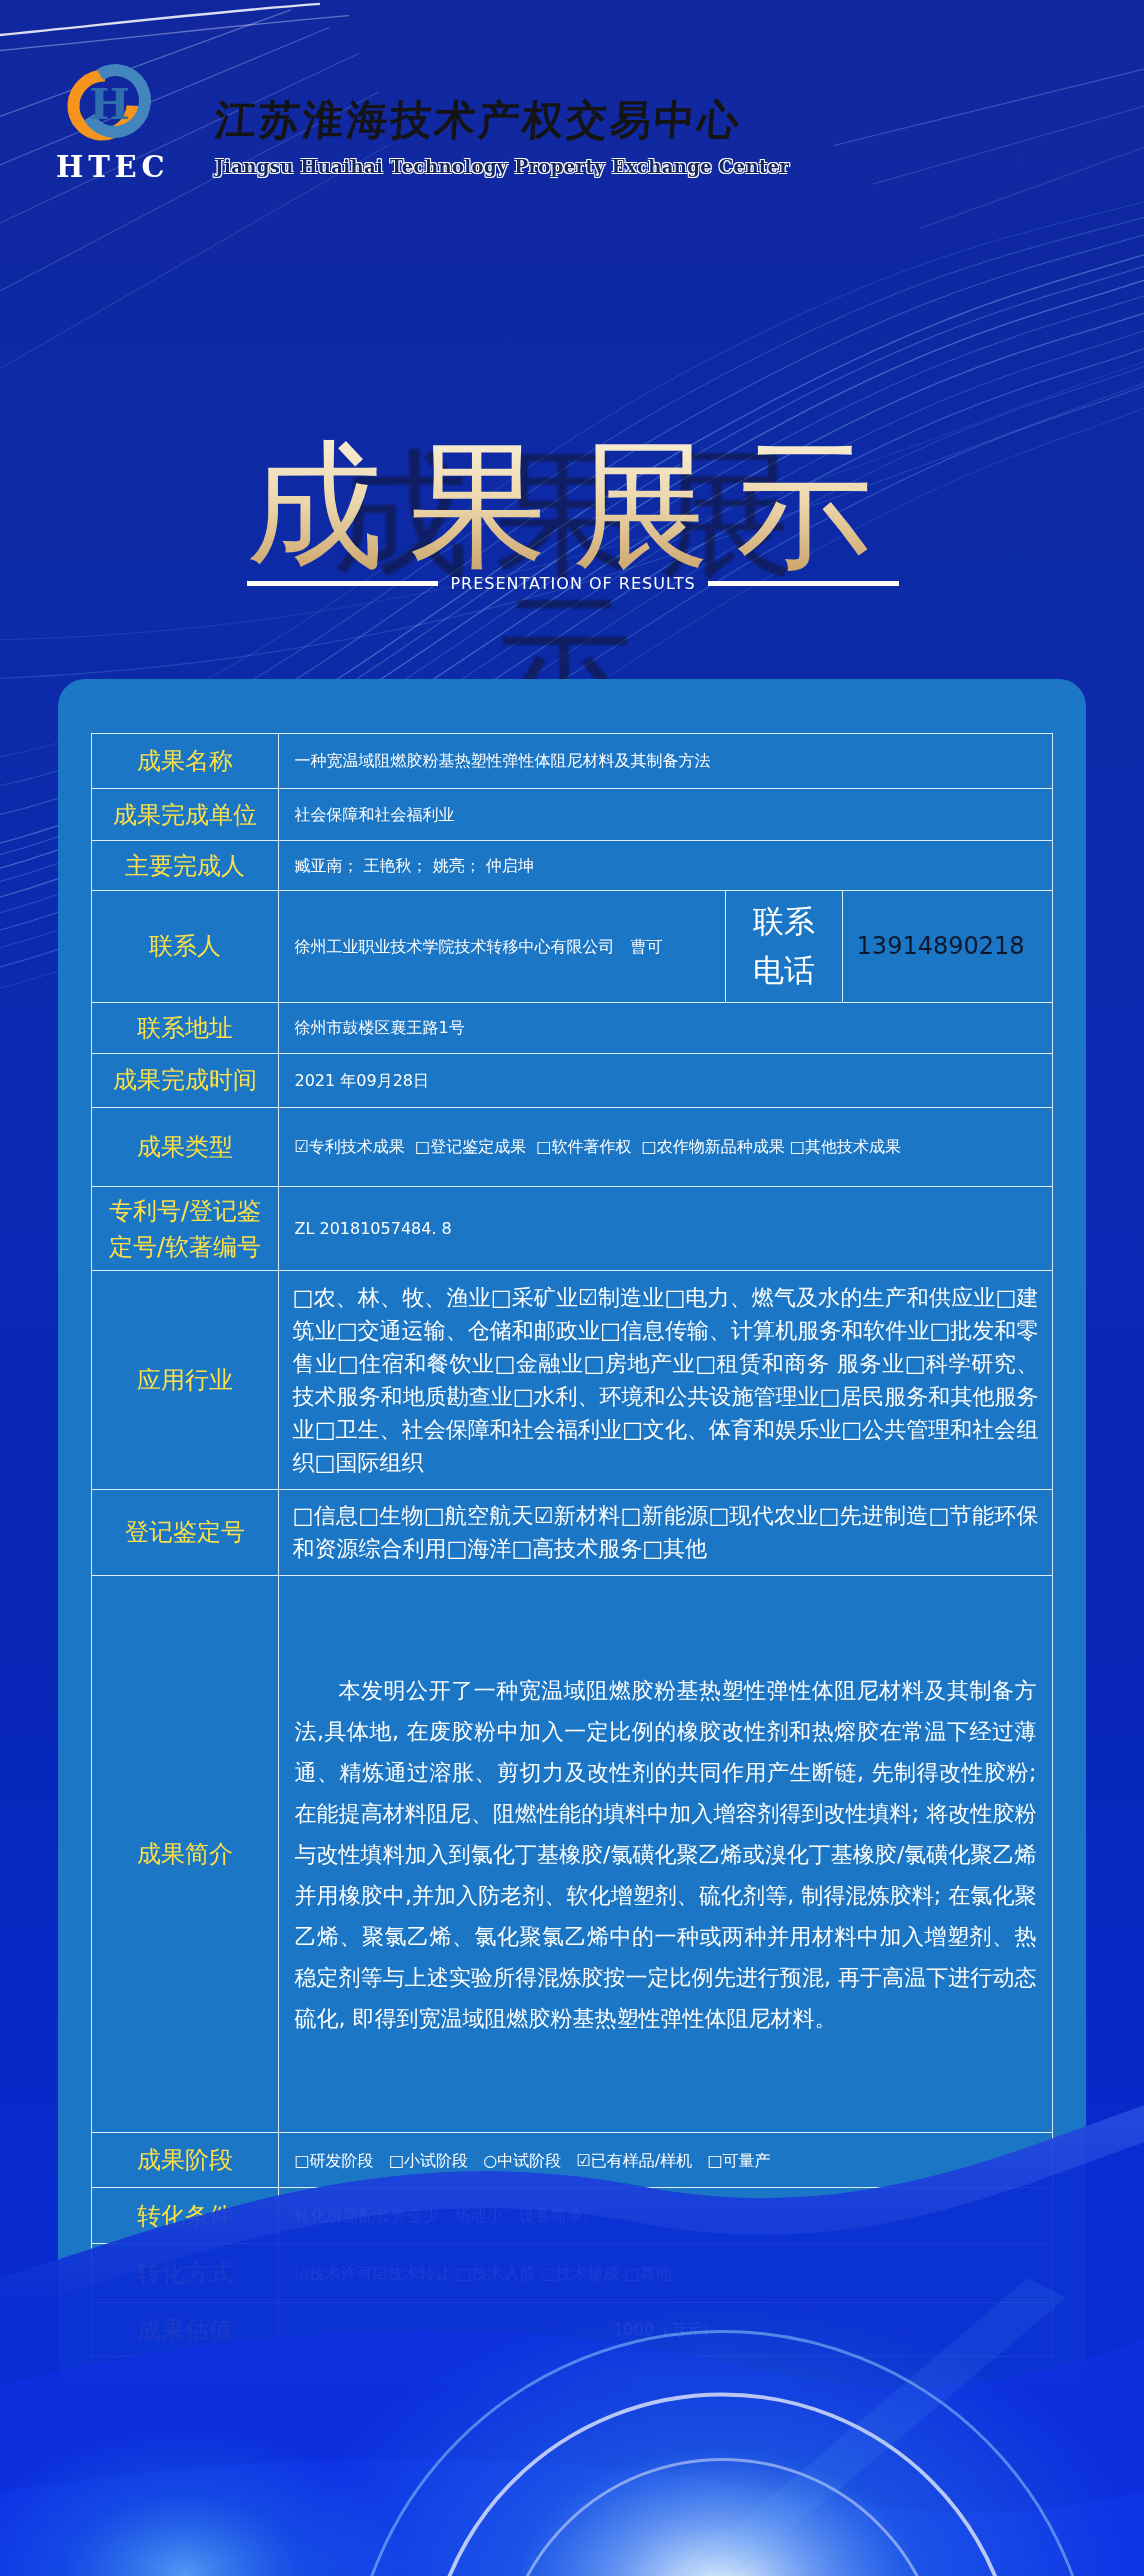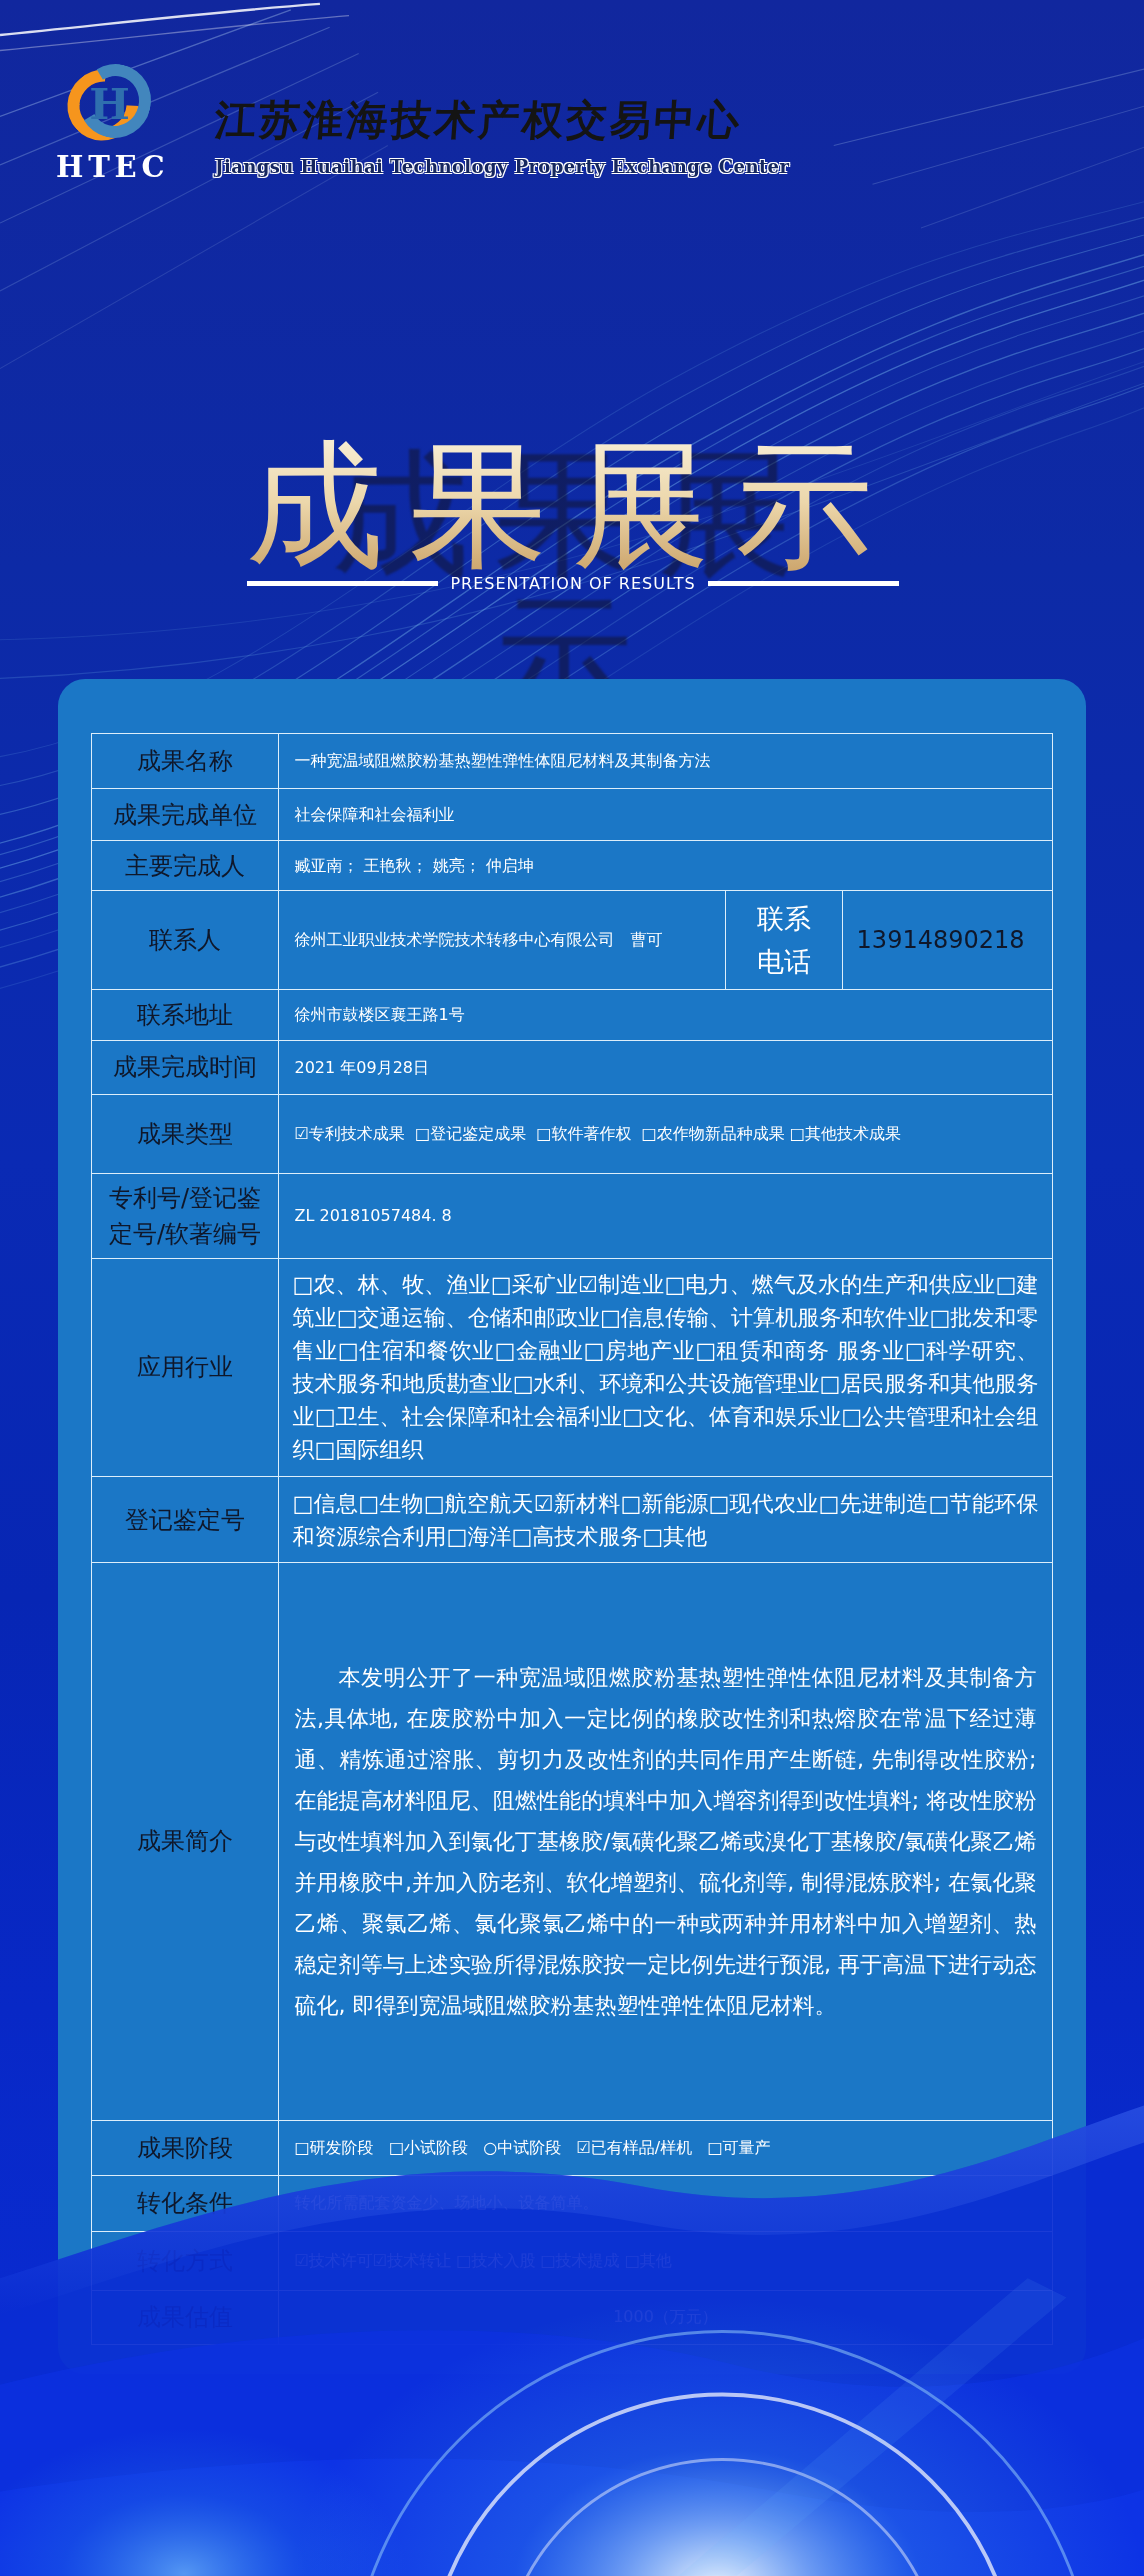--- a/index.html
+++ b/index.html
@@ -38,31 +38,31 @@
   .banner-sub{position:absolute;left:247px;top:574px;width:652px;display:flex;align-items:center;}
   .sub-bar{flex:1;height:4.8px;background:#ffffff;}
   .sub-text{margin:0 12.6px;color:#ffffff;font-weight:normal;font-size:16px;letter-spacing:1px;white-space:nowrap;}
   
   .panel{position:absolute;left:58px;top:679px;width:1028px;min-height:1408px;background:#1b77c6;
     border-radius:27px;box-sizing:border-box;padding:54px 33px 29px 33px;}
   .tbl{border:1.9px solid #dceefb;}
   .row{display:flex;border-top:1.9px solid #dceefb;align-items:stretch;}
   .row:first-child{border-top:none;}
   .cell-label{flex:0 0 187px;width:187px;display:flex;align-items:center;justify-content:center;
-    text-align:center;border-right:1.9px solid #dceefb;padding:5.8px 9.7px;font-size:24px;color:#0f172a;
+    text-align:center;border-right:1.9px solid #dceefb;padding:5.8px 9.7px;font-size:24px;color:#fde047;
     box-sizing:border-box;line-height:1.5;}
   .cell-value{flex:1;display:flex;align-items:center;padding:7.8px 15.5px;font-size:16px;color:#fff;
     line-height:1.45;white-space:pre-wrap;box-sizing:border-box;}
   .cell-value.center{justify-content:center;text-align:center;}
   .cell-value.para{display:block;padding:11.6px 15.5px;font-size:22px;line-height:41px;text-align:justify;}
   .cell-value.para .indent{text-indent:2em;}
   .cell-value.smalltext{font-size:22px;line-height:33px;padding:9.7px 13.6px;text-align:justify;}
   .cell-phone-label{flex:0 0 118px;width:118px;display:flex;align-items:center;justify-content:center;
     text-align:center;border-left:1.9px solid #dceefb;border-right:1.9px solid #dceefb;
-    padding:5.8px 18.4px;font-size:27px;color:#fff;box-sizing:border-box;line-height:1.6;}
+    padding:5.8px 18.4px;font-size:31px;color:#fff;box-sizing:border-box;line-height:1.6;}
   .cell-phone{flex:0 0 209px;width:209px;display:flex;align-items:center;padding:5.8px 13.6px;
     font-size:24px;color:#0f172a;box-sizing:border-box;}
   .cv-mid{flex:1 1 auto;}
   .r1{min-height:54px}.r2{min-height:51px}.r3{min-height:49px}.r4{min-height:72px}
   .r5{min-height:50px}.r6{min-height:53px}.r7{min-height:78px}.r8{min-height:72px}
   .r9{min-height:194px}.r10{min-height:68px}.r11{min-height:373px}.r12{min-height:54px}
   .r13{min-height:55px}.r14{min-height:58px}.r15{min-height:53px}
   
   #bottom-art{left:0;top:2084px;}
 </style>

